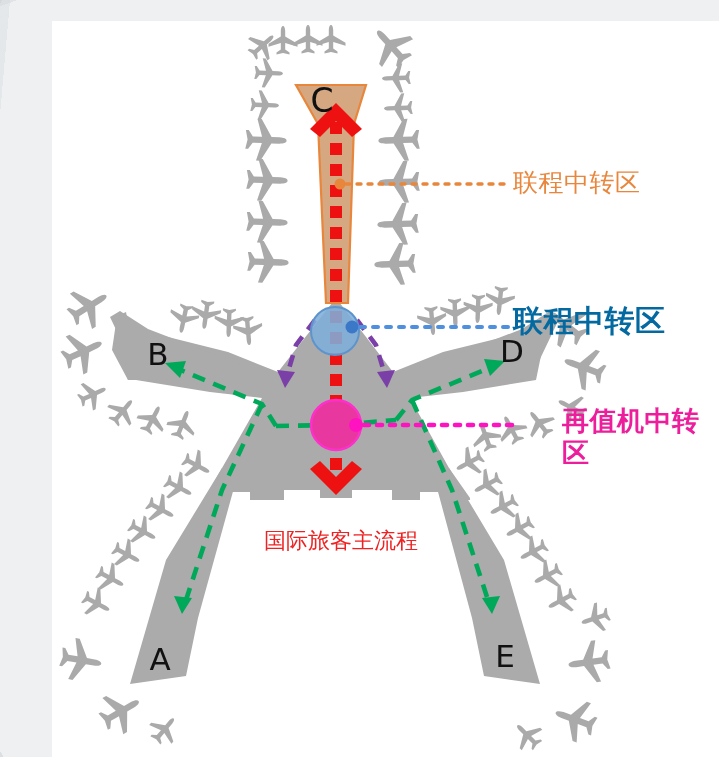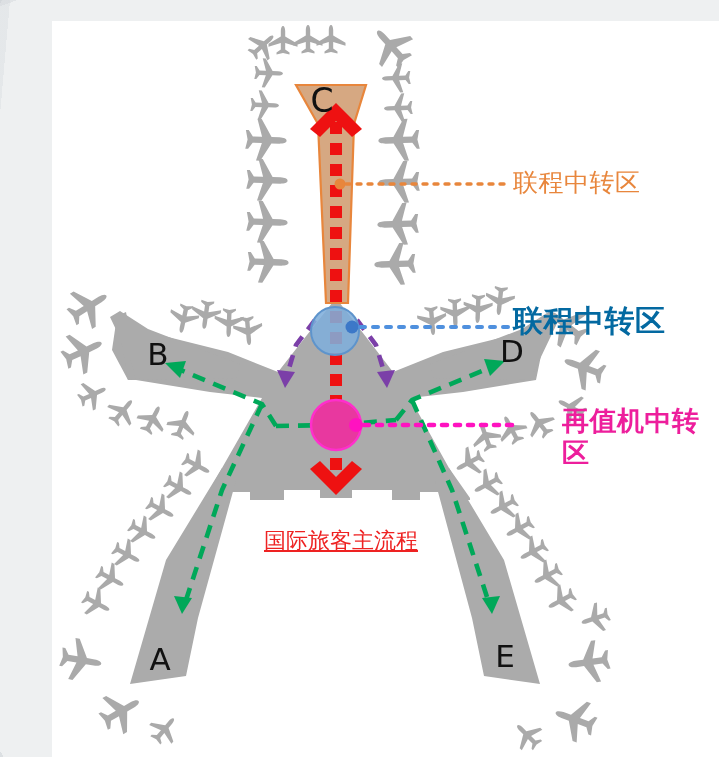--- a/index.html
+++ b/index.html
@@ -41,21 +41,21 @@
     left:513px;top:303px;
     font-size:30px;color:#0369a1;font-weight:bold;letter-spacing:.5px;
   }
   #label-recheck{
     left:521px;top:405px;
     font-size:27px;color:#ED1E9C;font-weight:bold;letter-spacing:.5px;margin-left:41px;
   }
   #label-mainflow{
     left:264px;top:527px;
     width:168px;
-    font-size:22px;color:#EE2222;line-height:1.28;text-decoration:underline;
+    font-size:22px;color:#EE2222;line-height:1.28;
   }
   .cl{font-size:30px;fill:#111111;font-family:"DejaVu Sans","Liberation Sans",sans-serif;}
 </style>
 </head>
 <body>
 
 <div id="backdrop"></div>
 <div id="page"></div>
 
 <div id="stage">

